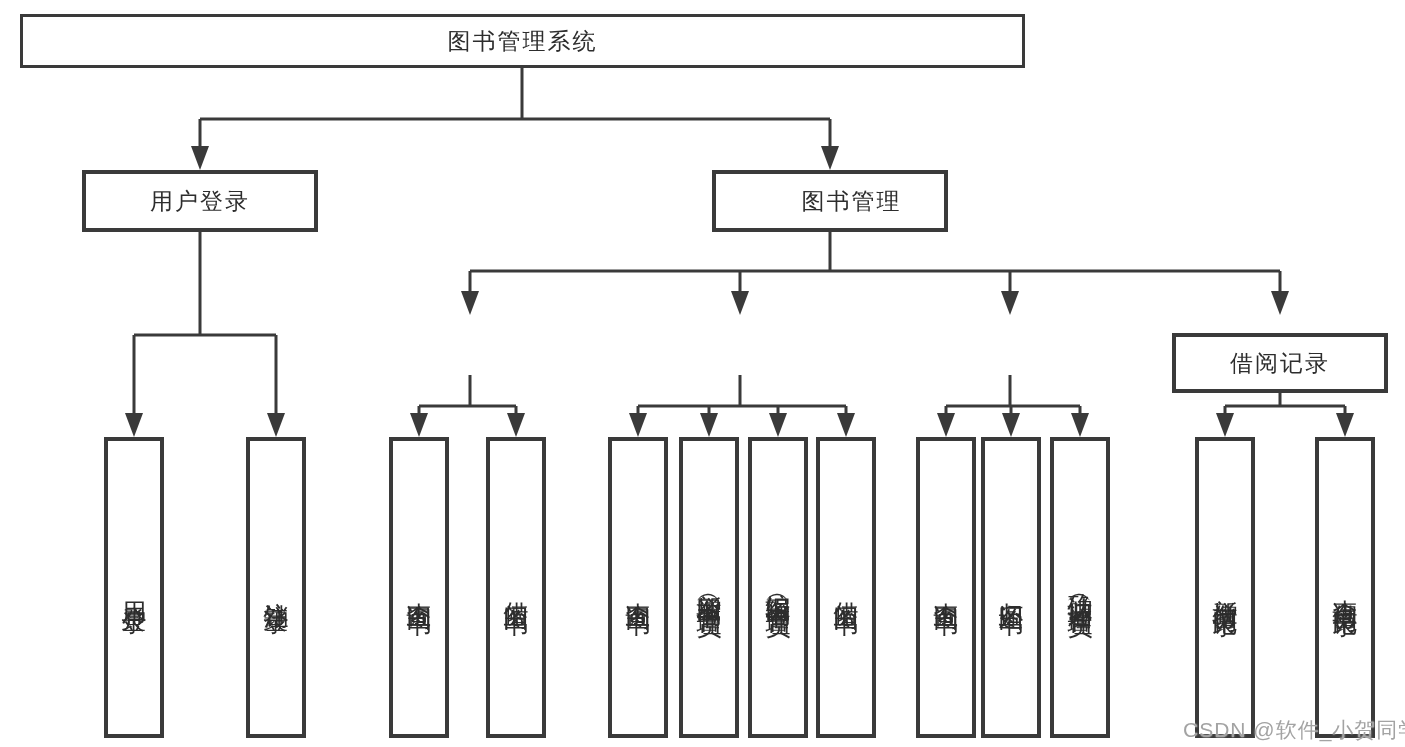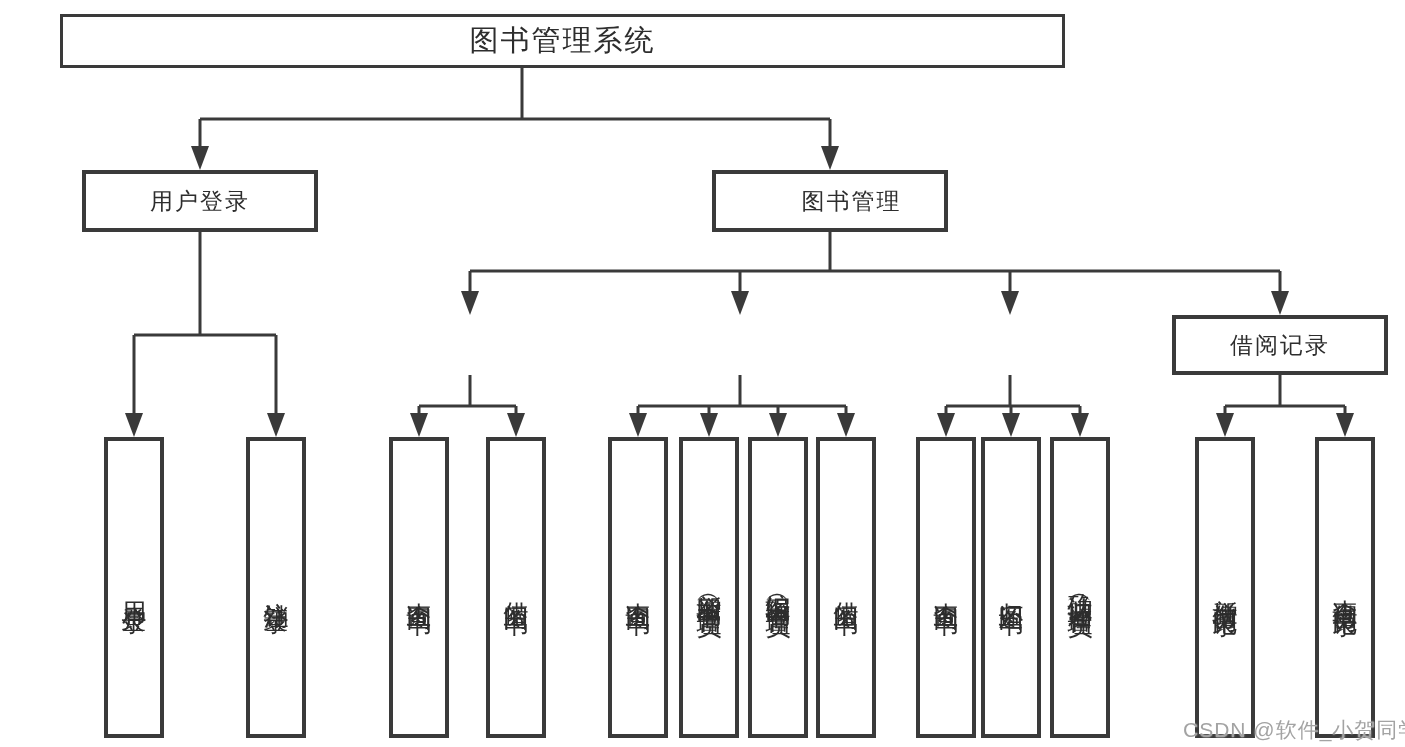--- a/index.html
+++ b/index.html
@@ -20,21 +20,21 @@
     position: absolute;
     box-sizing: border-box;
     background: #ffffff;
     border: 4px solid #3a3a3a;
     color: #2d2d2d;
     display: flex;
     align-items: center;
     justify-content: center;
     text-align: center;
   }
-  .root-box { border-width: 3px; font-size: 29px; letter-spacing: 2px; margin-left: 40px; }
+  .root-box { border-width: 3px; font-size: 23px; letter-spacing: 2px; }
   .h-box    { font-size: 23px; letter-spacing: 2px; }
   .leaf-box {
     writing-mode: vertical-rl;
     font-size: 25px;
     letter-spacing: 3px;
     line-height: 1;
   }
   .watermark {
     position: absolute;
     left: 1183px;
@@ -88,21 +88,21 @@
     <path class="stroke" d="M1280 375 V406 M1225 406 H1345 M1225 406 V416 M1345 406 V416"></path>
     <polygon class="arrow" points="1216,413 1234,413 1225,437"></polygon>
     <polygon class="arrow" points="1336,413 1354,413 1345,437"></polygon>
   </svg>
 
   <div class="box root-box" style="left:20px; top:14px; width:1005px; height:54px;">图书管理系统</div>
 
   <div class="box h-box" style="left:82px; top:170px; width:236px; height:62px;">用户登录</div>
   <div class="box h-box" style="left:712px; top:170px; width:236px; height:62px;padding-left:43px;">图书管理</div>
 
-  <div class="box h-box" style="left:1172px; top:315px; width:216px; height:60px;">借阅记录</div>
+  <div class="box h-box" style="left:1172px; top:333px; width:216px; height:60px;">借阅记录</div>
 
   <div class="box leaf-box" style="left:104px; top:437px; width:60px; height:301px;">用户登录</div>
   <div class="box leaf-box" style="left:246px; top:437px; width:60px; height:301px;">注销登录</div>
 
   <div class="box leaf-box" style="left:389px; top:437px; width:60px; height:301px;">查询图书</div>
   <div class="box leaf-box" style="left:486px; top:437px; width:60px; height:301px;">借阅图书</div>
 
   <div class="box leaf-box" style="left:608px; top:437px; width:60px; height:301px;">查询图书</div>
   <div class="box leaf-box" style="left:679px; top:437px; width:60px; height:301px;">新增图书（管理员）</div>
   <div class="box leaf-box" style="left:748px; top:437px; width:60px; height:301px;">编辑图书（管理员）</div>

